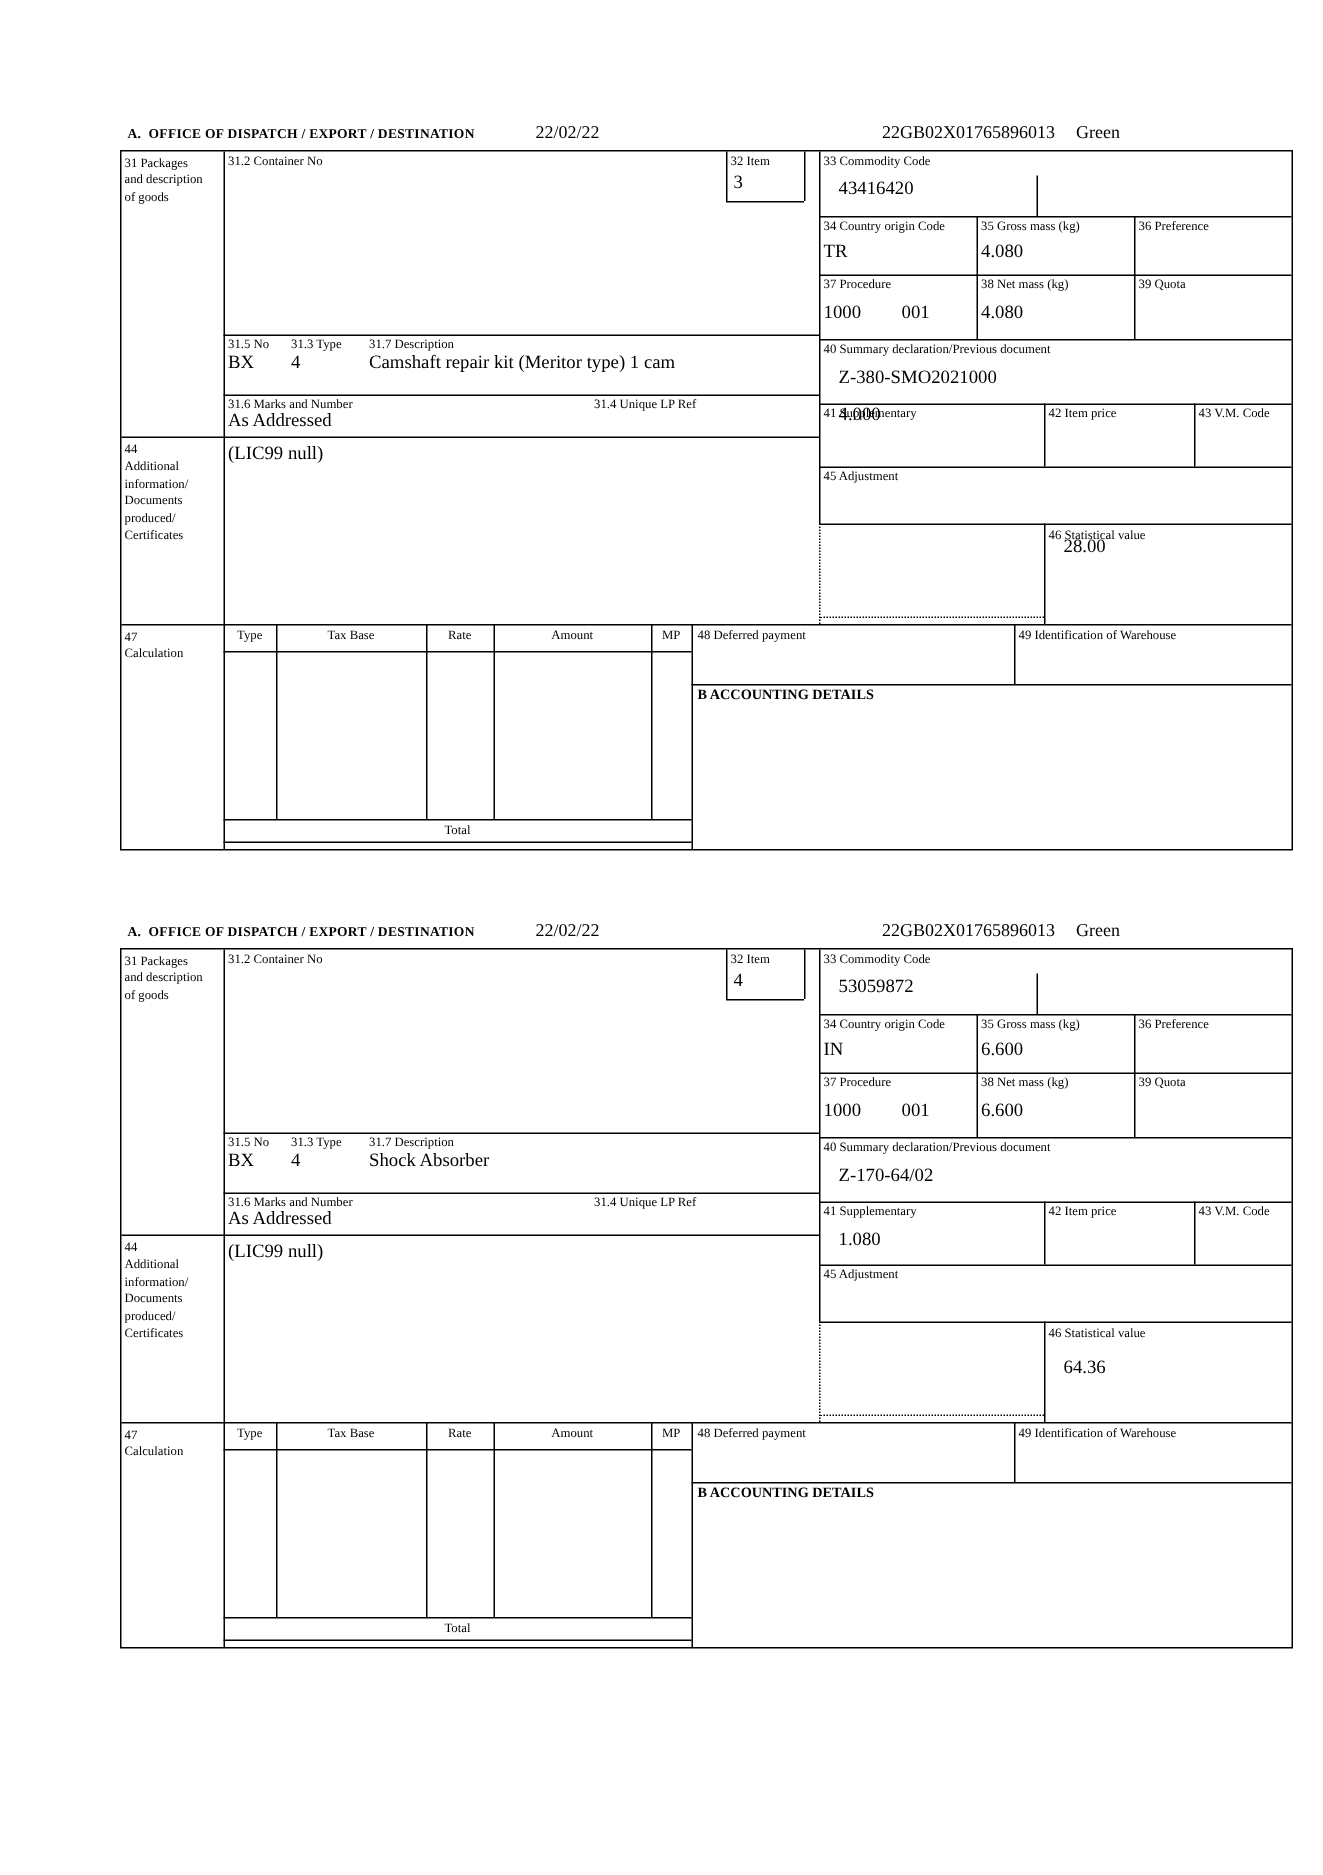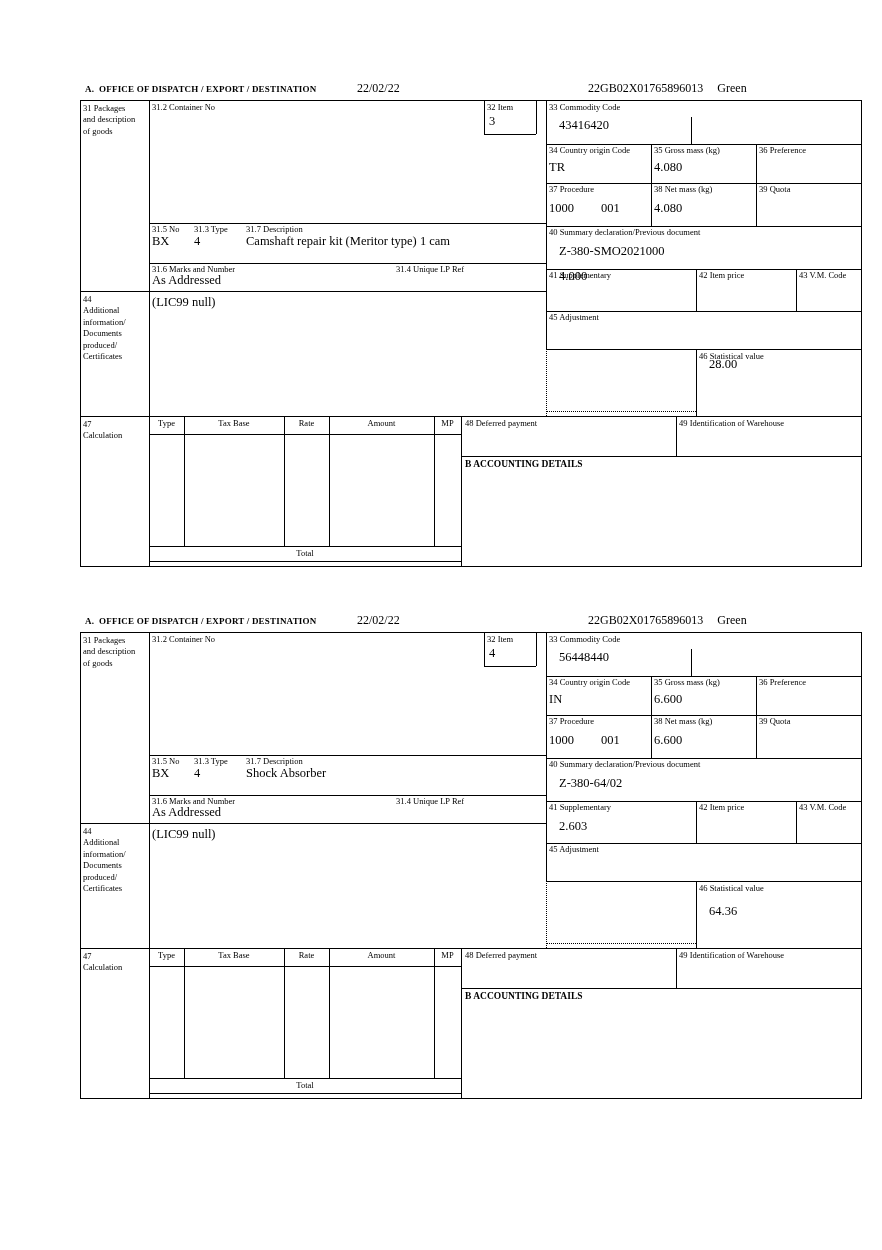--- a/index.html
+++ b/index.html
@@ -177,21 +177,21 @@
       <div class="hl" style="left:68px;top:460px;width:312px"></div>
       <div class="vl" style="left:595px;top:315px;height:40px"></div>
       <div class="hl" style="left:380px;top:355px;width:400px"></div>
 
       <div class="lblw" style="left:2px;top:2px;width:56px">31 Packages and description of goods</div>
       <div class="lbl" style="left:71px;top:2px">31.2 Container No</div>
       <div class="lbl" style="left:406px;top:2px">32 Item</div>
       <div class="val" style="left:408px;top:13px">4</div>
 
       <div class="lbl" style="left:468px;top:2px">33 Commodity Code</div>
-      <div class="val" style="left:478px;top:17px">56448440</div>
+      <div class="val" style="left:478px;top:17px">53059872</div>
 
       <div class="lbl" style="left:468px;top:45px">34 Country origin Code</div>
       <div class="lbl" style="left:573px;top:45px">35 Gross mass (kg)</div>
       <div class="lbl" style="left:678px;top:45px">36 Preference</div>
       <div class="val" style="left:468px;top:59px">IN</div>
       <div class="val" style="left:573px;top:59px">6.600</div>
 
       <div class="lbl" style="left:468px;top:84px">37 Procedure</div>
       <div class="lbl" style="left:573px;top:84px">38 Net mass (kg)</div>
       <div class="lbl" style="left:678px;top:84px">39 Quota</div>
@@ -200,30 +200,30 @@
       <div class="val" style="left:573px;top:100px">6.600</div>
 
       <div class="lbl" style="left:71px;top:124px">31.5 No</div>
       <div class="lbl" style="left:113px;top:124px">31.3 Type</div>
       <div class="lbl" style="left:165px;top:124px">31.7 Description</div>
       <div class="val" style="left:71px;top:133px">BX</div>
       <div class="val" style="left:113px;top:133px">4</div>
       <div class="val" style="left:165px;top:133px">Shock Absorber</div>
 
       <div class="lbl" style="left:468px;top:127px">40 Summary declaration/Previous document</div>
-      <div class="val" style="left:478px;top:143px">Z-380-64/02</div>
+      <div class="val" style="left:478px;top:143px">Z-170-64/02</div>
 
       <div class="lbl" style="left:71px;top:164px">31.6 Marks and Number</div>
       <div class="lbl" style="left:315px;top:164px">31.4 Unique LP Ref</div>
       <div class="val" style="left:71px;top:172px">As Addressed</div>
 
       <div class="lbl" style="left:468px;top:170px">41 Supplementary</div>
       <div class="lbl" style="left:618px;top:170px">42 Item price</div>
       <div class="lbl" style="left:718px;top:170px">43 V.M. Code</div>
-      <div class="val" style="left:478px;top:186px">2.603</div>
+      <div class="val" style="left:478px;top:186px">1.080</div>
 
       <div class="lblw" style="left:2px;top:193px;width:56px">
         <span style="display:block">44</span>
         <span style="display:block">Additional information/ Documents produced/ Certificates</span>
       </div>
       <div class="val" style="left:71px;top:194px">(LIC99 null)</div>
 
       <div class="lbl" style="left:468px;top:212px">45 Adjustment</div>
 
       <div class="lbl" style="left:618px;top:251px">46 Statistical value</div>

